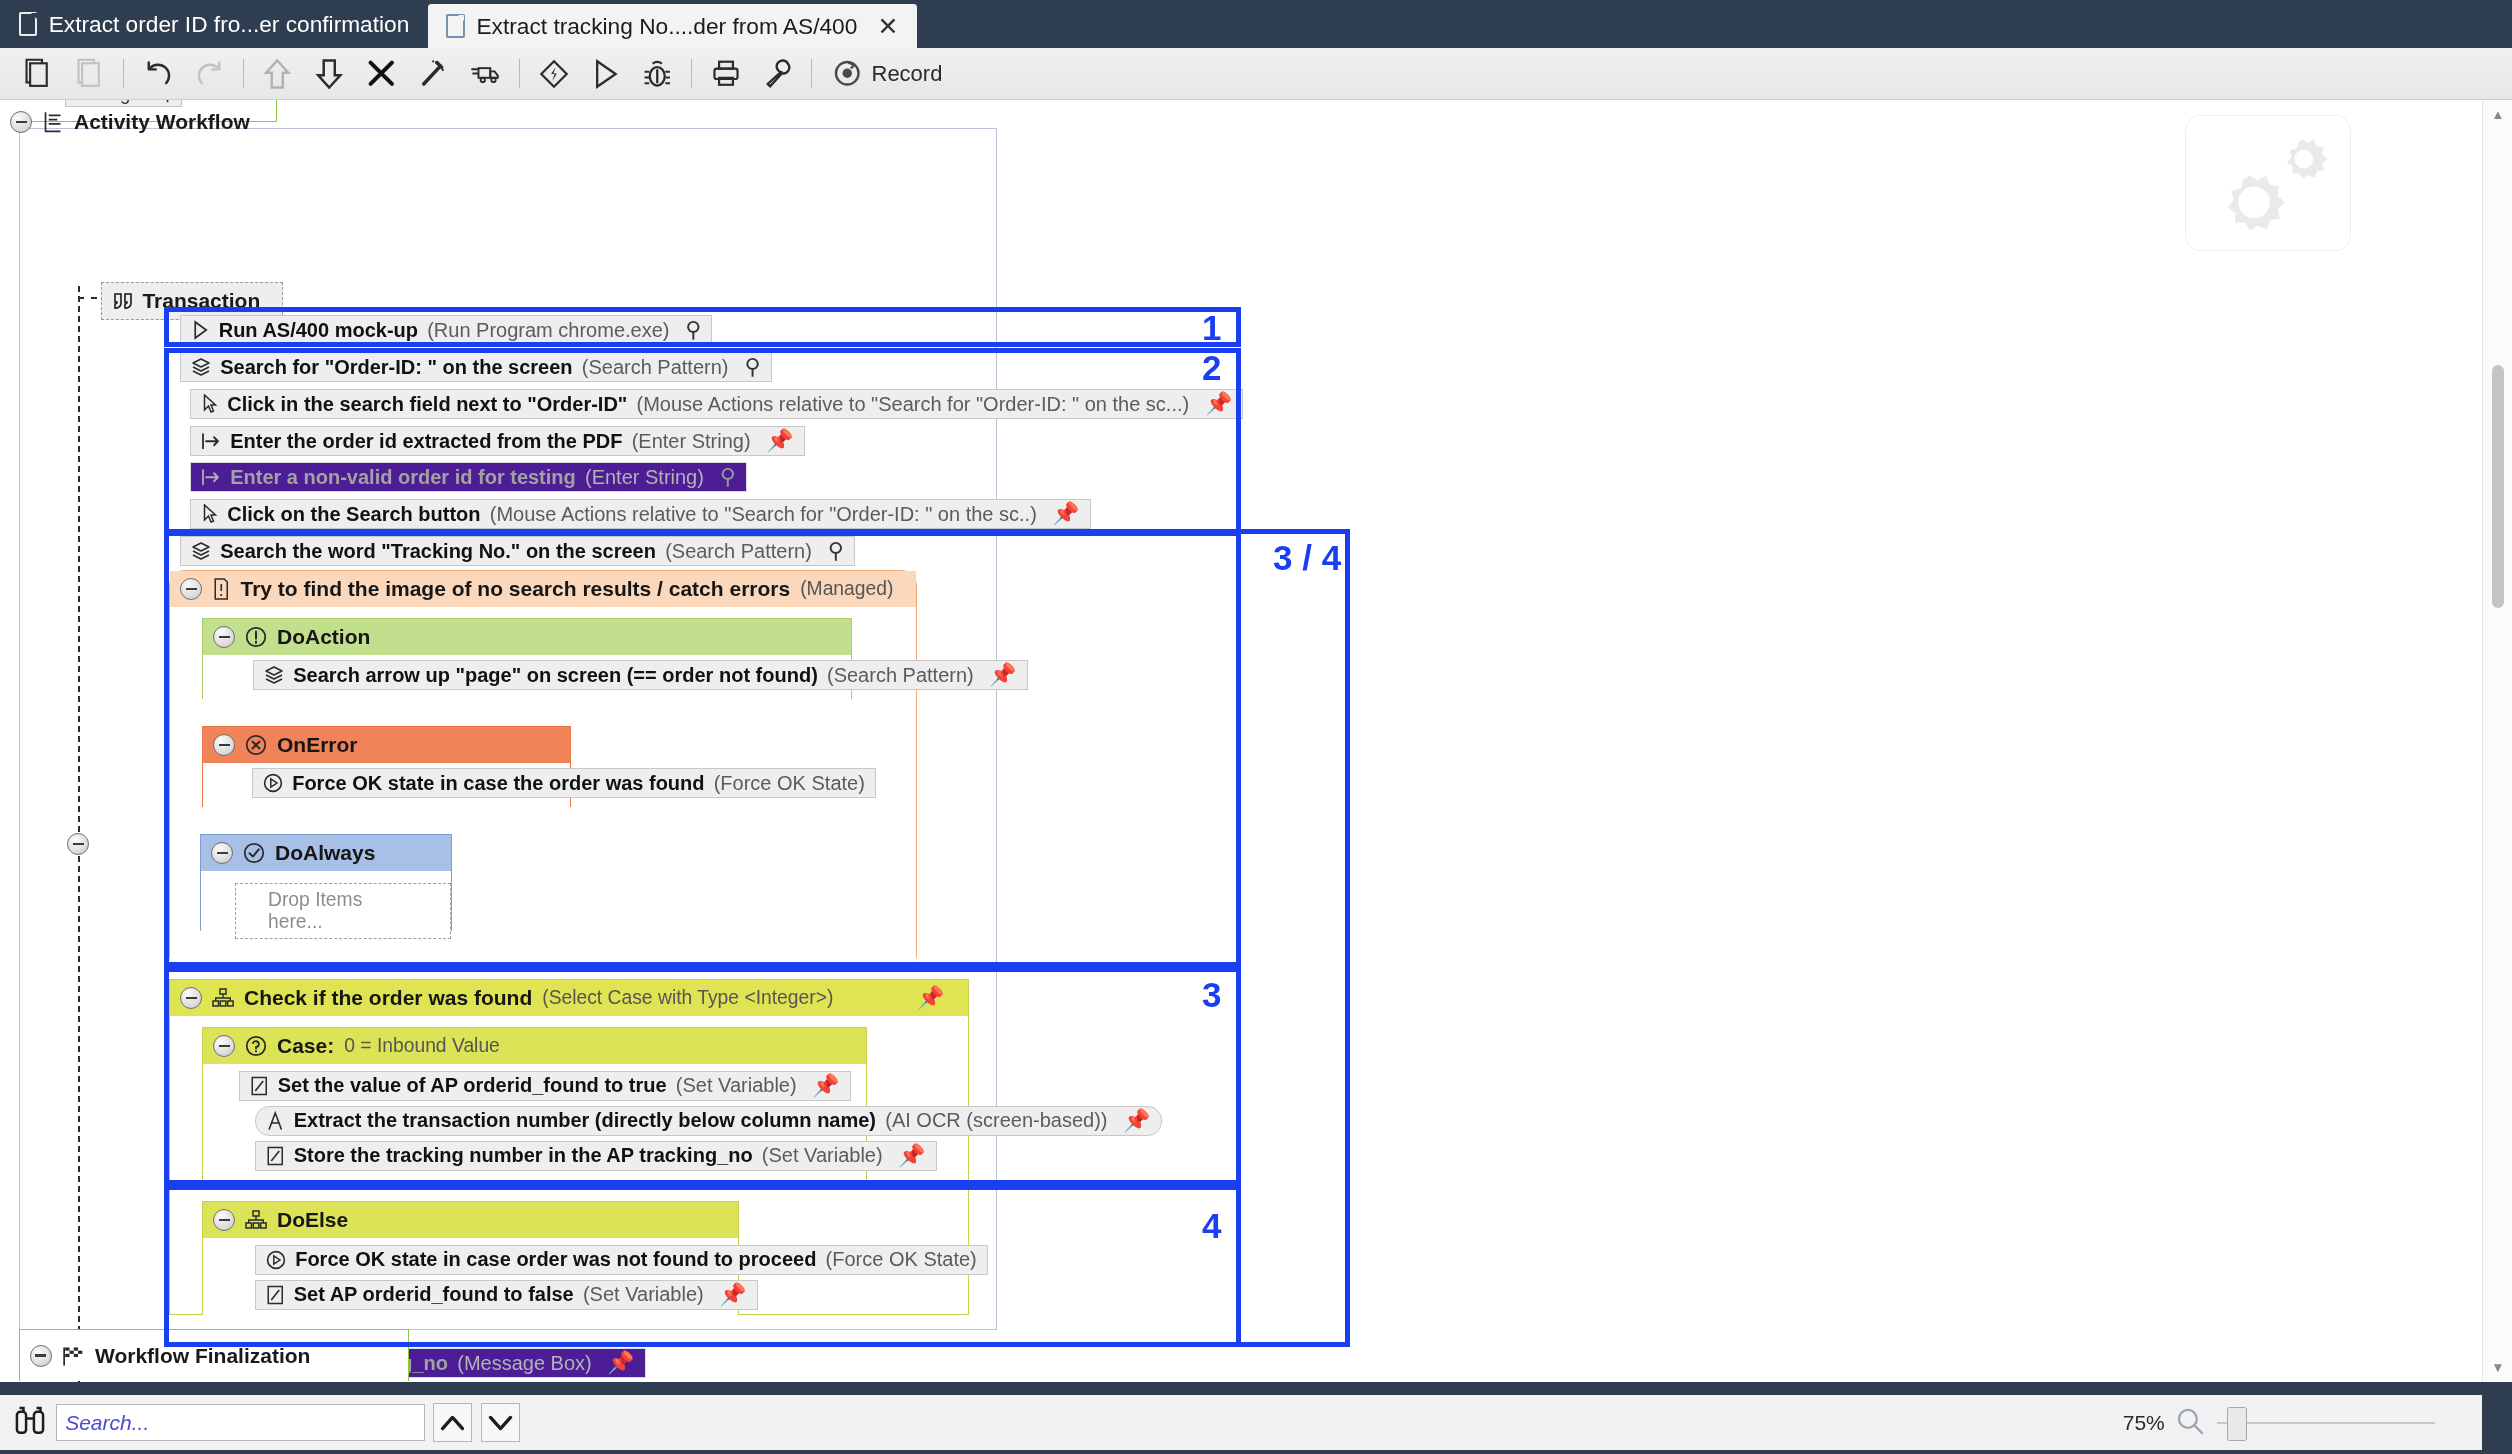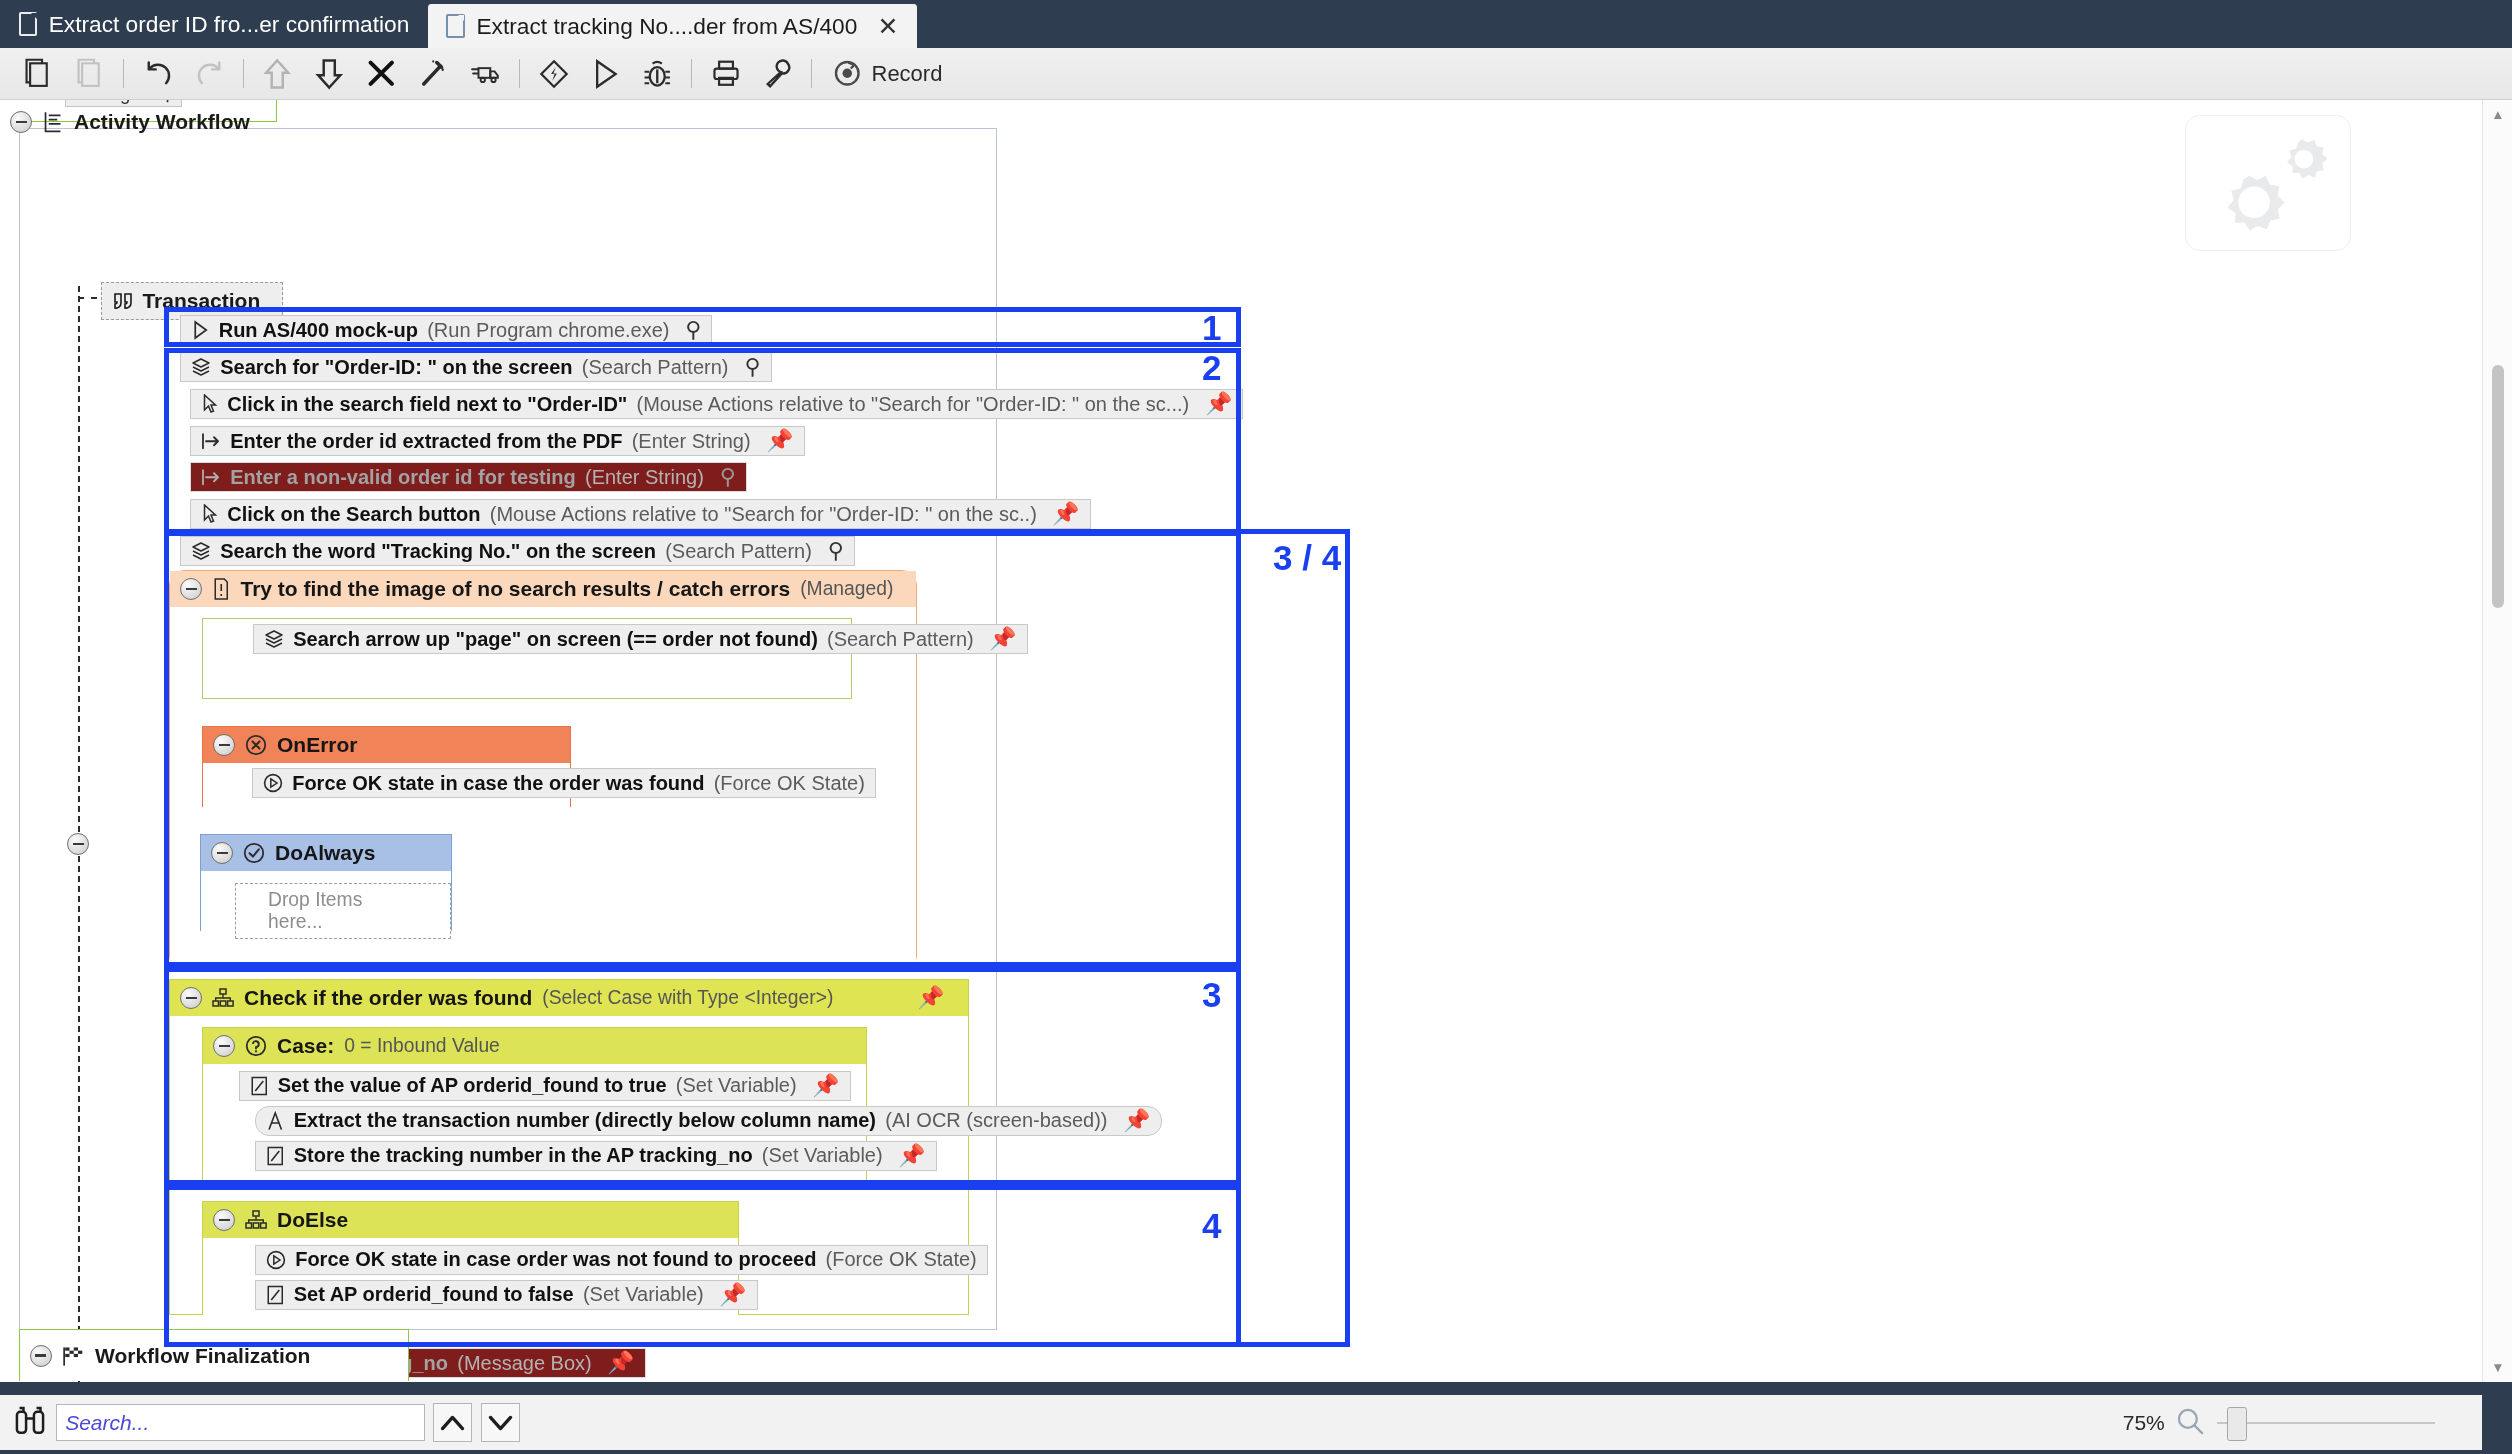--- a/index.html
+++ b/index.html
@@ -109,21 +109,21 @@
   .midexp { position:absolute; }
 
   
   .act {
     position: absolute; display: flex; align-items: center; gap: 9.2px;
     background: #eeeeee; border: 0.8px solid #c8c8c8;
     padding: 4.2px 10px; height: 30px; font-size: 20px; white-space: nowrap;
   }
   .act .nm { font-weight: bold; color: #111; }
   .act .ty { color: #5b5b5b; font-weight: normal; }
-  .act.dim { background: #7f1d1d; border-color:#dcdcdc; }
+  .act.dim { background: #4c1d95; border-color:#dcdcdc; }
   .act.dim .nm { color: #a2a2a2; font-weight: bold; }
   .act.dim .ty { color: #b3b3b3; }
 
   
   .grp { position: absolute; }
   .grp-head { display:flex; align-items:center; gap: 10px; padding: 5.9px 10px;
               font-size: 21px; font-weight: bold; color:#161616; }
   .grp-body { background:#fff; }
 
   .grp-try   { border: 1.3px solid #f0a878; }
@@ -426,20 +426,28 @@
       <svg width="18.5" height="22" viewBox="0 0 18 22">
           <path d="M3 1 H12 L15 4 V21 H3 Z" fill="none" stroke="#2b2b2b" stroke-width="1.5"></path>
           <path d="M9 6 V13 M9 16 V18" stroke="#2b2b2b" stroke-width="1.6"></path>
         </svg>
       <span>Try to find the image of no search results / catch errors</span>
       <span class="hdr-sub">(Managed)</span>
     </div>
     <div class="grp-body" style="height:351px;">
 
       <div class="grp grp-do" style="position:relative; margin:11.7px 0 0 32px; width:650px; height:81px;">
+        <div class="grp-head">
+          <span class="expander"></span>
+          <svg width="22" height="22" viewBox="0 0 20 20">
+              <circle cx="10" cy="10" r="8.4" fill="none" stroke="#2b2b2b" stroke-width="1.6"></circle>
+              <path d="M10 5 V11.5 M10 14 V15.4" stroke="#2b2b2b" stroke-width="1.8" stroke-linecap="round"></path>
+            </svg>
+          <span>DoAction</span>
+        </div>
         <div class="grp-body" style="height:44px;">
           <div class="act" style="position:relative; left:50px; top:5px; display:inline-flex;">
             <svg width="20" height="20" viewBox="0 0 20 20">
                 <path d="M10 2 L18 6 L10 10 L2 6 Z M2 10 L10 14 L18 10 M2 14 L10 18 L18 14" fill="none" stroke="#2b2b2b" stroke-width="1.5" stroke-linejoin="round"></path>
               </svg>
             <span class="nm">Search arrow up "page" on screen (== order not found)</span>
             <span class="ty">(Search Pattern)</span>
             <span style="font-size:22px;color:#111;margin-left:6.7px;">📌</span>
           </div>
         </div>

